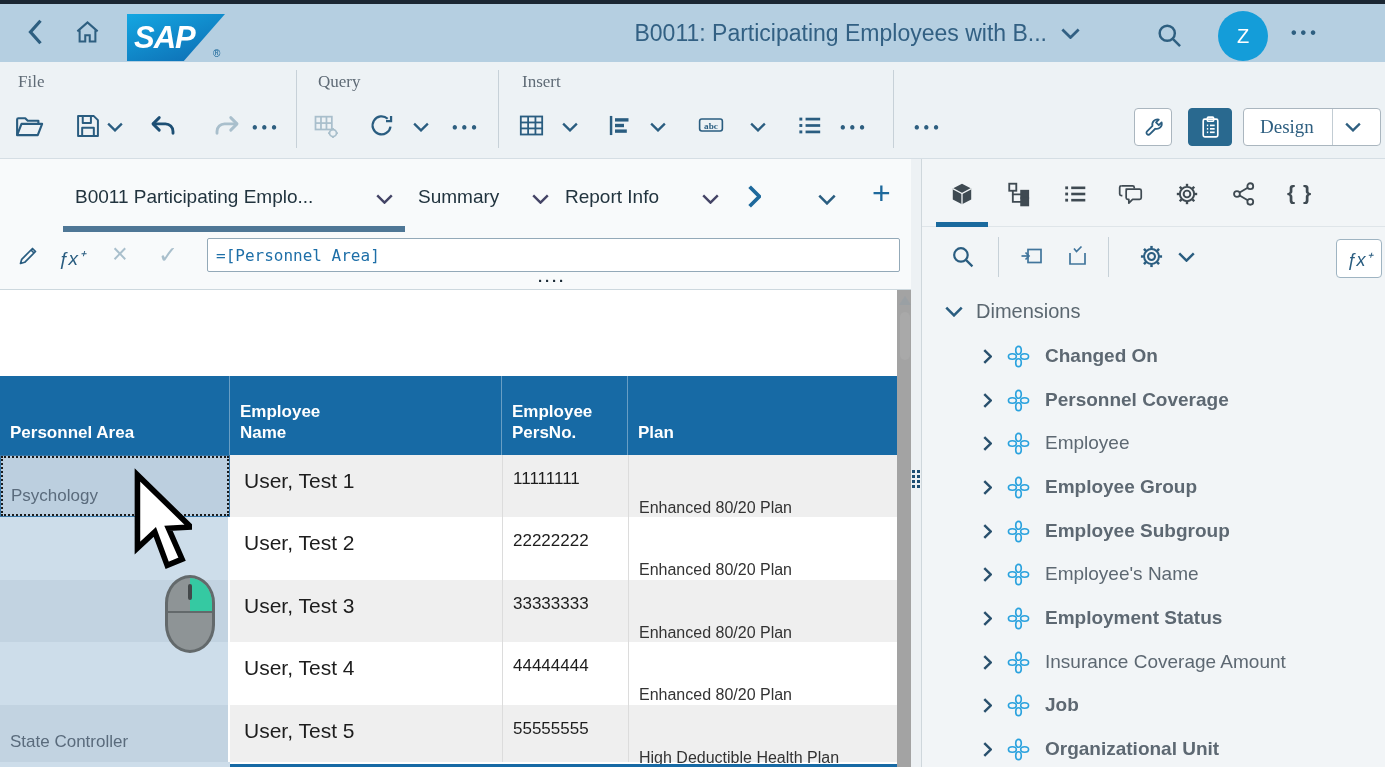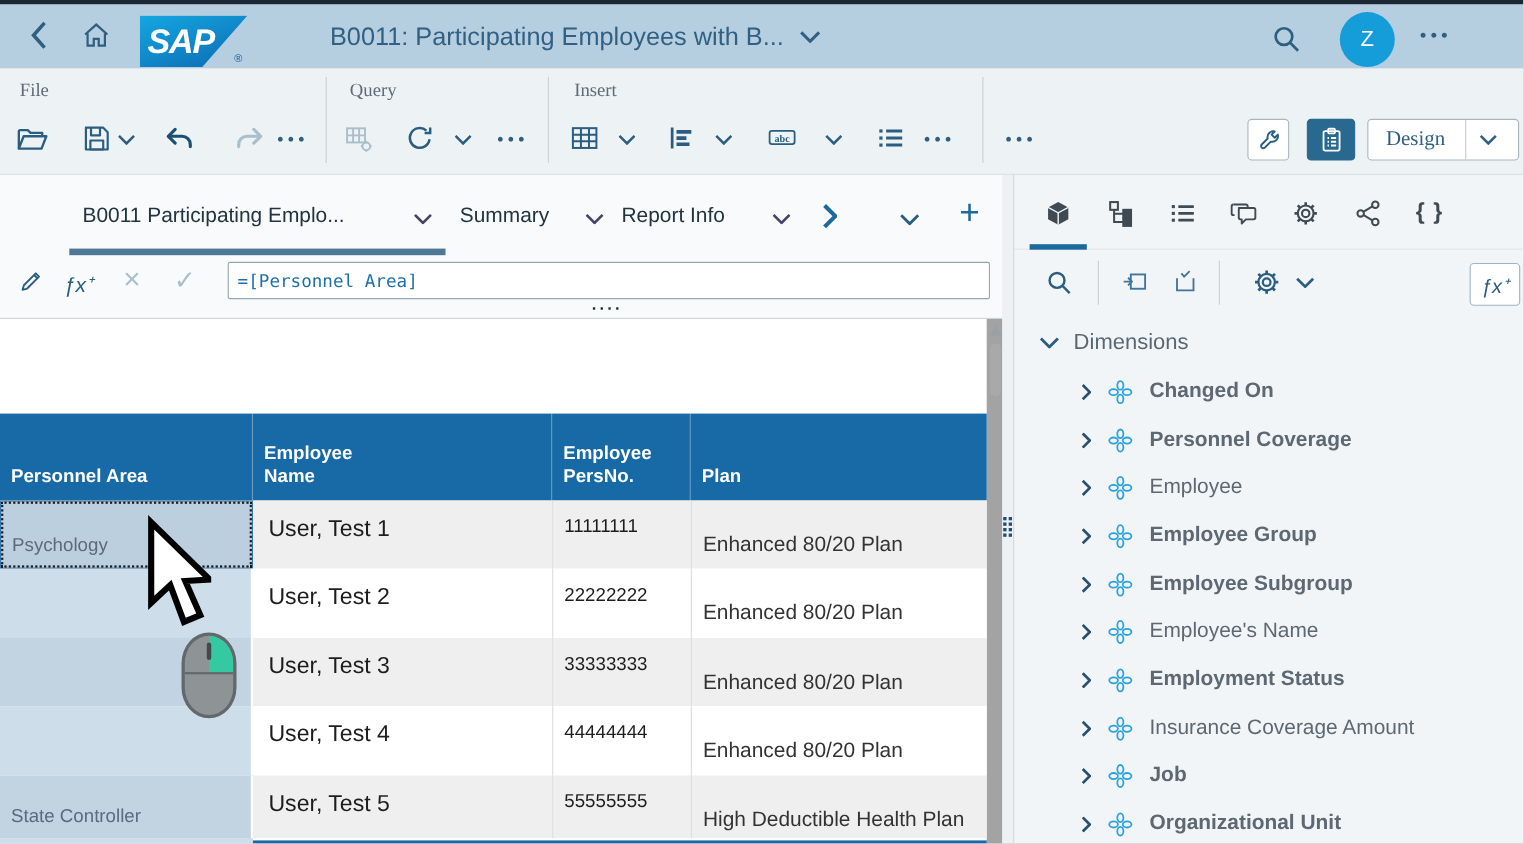--- a/index.html
+++ b/index.html
@@ -10,21 +10,21 @@
   
   .topstrip{left:0;top:0;width:1385px;height:4px;background:#1b2733;}
   .topbar{left:0;top:4px;width:1385px;height:58px;background:#b5cfe1;color:#2e5f80;}
   .logo{left:127px;top:10px;width:98px;height:47px;
         background:linear-gradient(160deg,#14a7e2 0%,#0e73b8 85%);
         clip-path:polygon(0 0,100% 0,58% 100%,0 100%);
         color:#fff;font-style:italic;font-weight:bold;font-size:31px;
         display:flex;align-items:center;padding-left:7px;box-sizing:border-box;letter-spacing:-1px;}
   .logo-reg{left:213px;top:44px;font-size:10px;color:#0e5f94;}
   .topbar-title{left:300px;top:0;width:780px;height:58px;display:flex;align-items:center;
-        justify-content:flex-start;gap:14px;font-size:23px;color:#326083;}
+        justify-content:flex-end;gap:14px;font-size:23px;color:#326083;}
   .avatar{left:1218px;top:7px;width:50px;height:50px;border-radius:50%;background:#149dd9;
         color:#fff;font-size:20px;display:flex;align-items:center;justify-content:center;}
   .dots{color:#2e5f80;font-size:16px;letter-spacing:4px;font-weight:bold;white-space:nowrap;}
   
   .toolbar{left:0;top:62px;width:1385px;height:97px;background:#edf2f5;
         border-bottom:1px solid #d5dee4;box-sizing:border-box;color:#2a5d80;font-family:Liberation Serif, serif;}
   .grp-label{position:absolute;top:10px;font-size:17px;color:#5f6b76;}
   .tb-ic{position:absolute;top:50px;}
   .tb-div{position:absolute;top:8px;width:1px;height:78px;background:#c7d1d8;}
   .disabled{color:#a9bfcc;}
@@ -55,21 +55,21 @@
       border-right:1px solid rgba(255,255,255,0.35);}
   .trow{position:absolute;left:0;width:910px;display:flex;}
   .td{box-sizing:border-box;}
   .td-area{width:230px;background:#cdddea;color:#5a6b7c;font-size:17px;
       display:flex;align-items:flex-end;padding:0 0 10px 10px;border-right:2px solid #fff;}
   .area-dark{background:#c2d3e1;}
   .td-sel{background:#bccfdf;outline:2px dotted #1a1a1a;outline-offset:-3px;
       border:1px solid #3a78a8;align-items:flex-end;}
   .td-name{width:272px;font-size:21px;color:#1d1d1d;padding:14px 0 0 14px;}
   .td-pers{width:126px;font-size:17px;color:#1d1d1d;padding:14px 0 0 10px;border-left:1px solid #dcdcdc;}
-  .td-plan{width:282px;font-size:19px;color:#333;padding:30px 0 0 10px;border-left:1px solid #dcdcdc;}
+  .td-plan{width:282px;font-size:16px;color:#333;padding:44px 0 0 10px;border-left:1px solid #dcdcdc;}
   .zebra{background:#efefef;}
   .white{background:#fff;}
   .next-head{position:absolute;left:230px;top:474px;width:680px;height:3px;background:#176aa5;}
   .area-sliver{position:absolute;left:0;top:472px;width:230px;height:5px;background:#cdddea;}
   
   .vscroll{left:897px;top:290px;width:16px;height:477px;}
   .vs-arrow{position:absolute;left:2px;top:6px;width:0;height:0;border-left:6px solid transparent;
         border-right:6px solid transparent;border-bottom:9px solid #9aa0a4;}
   .vs-thumb{position:absolute;left:3px;top:22px;width:10px;height:48px;background:#a9a9a9;border-radius:5px;}
   .splitter{left:911px;top:159px;width:10px;height:608px;background:#edf1f4;}

